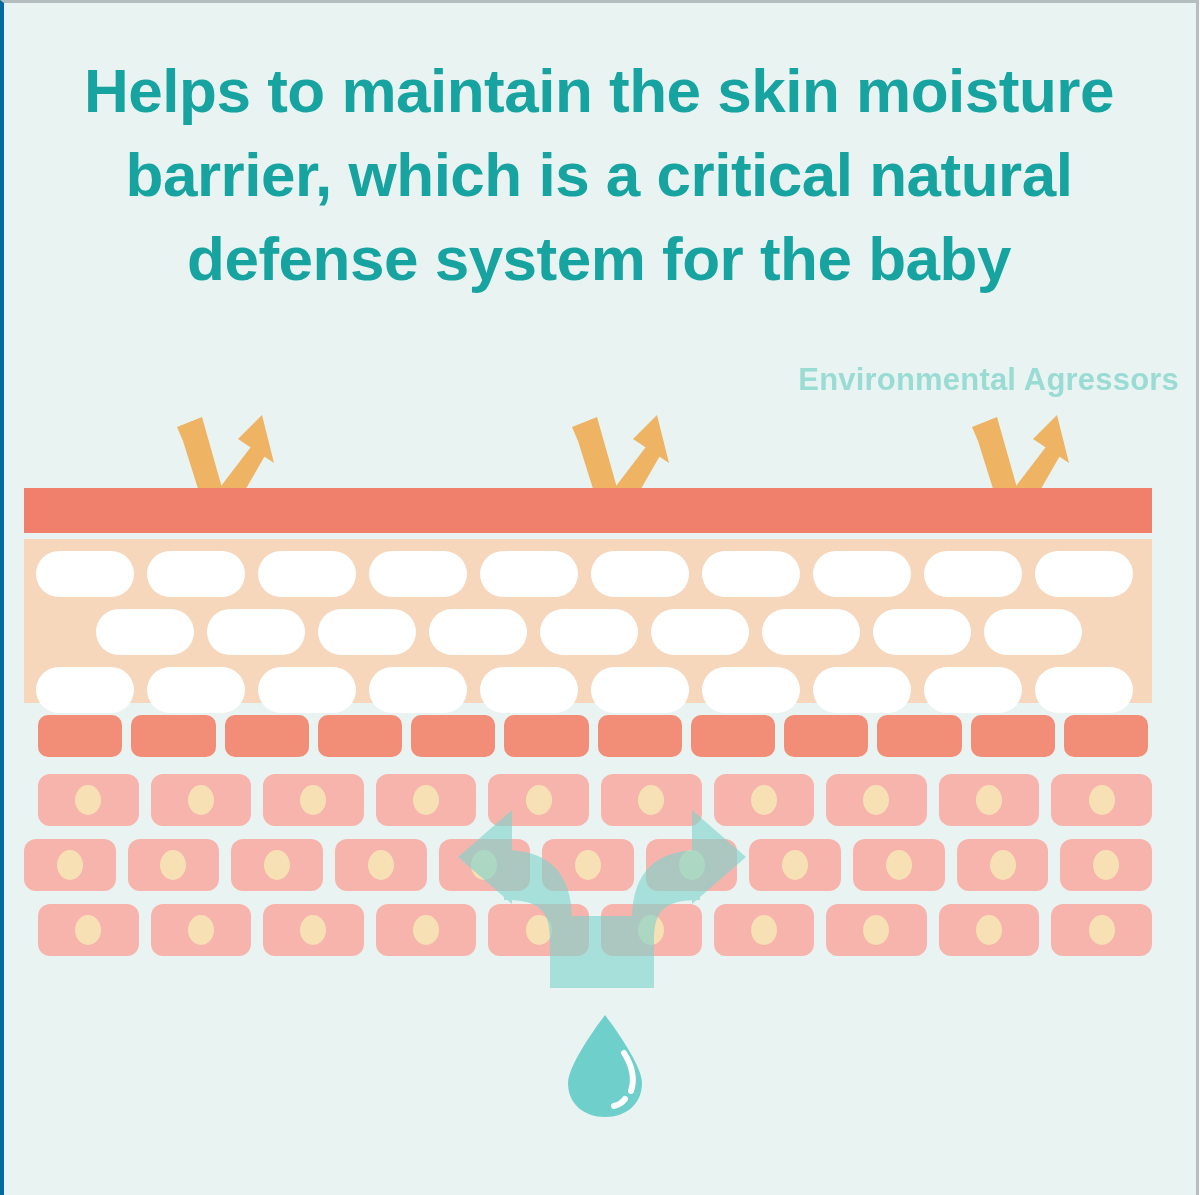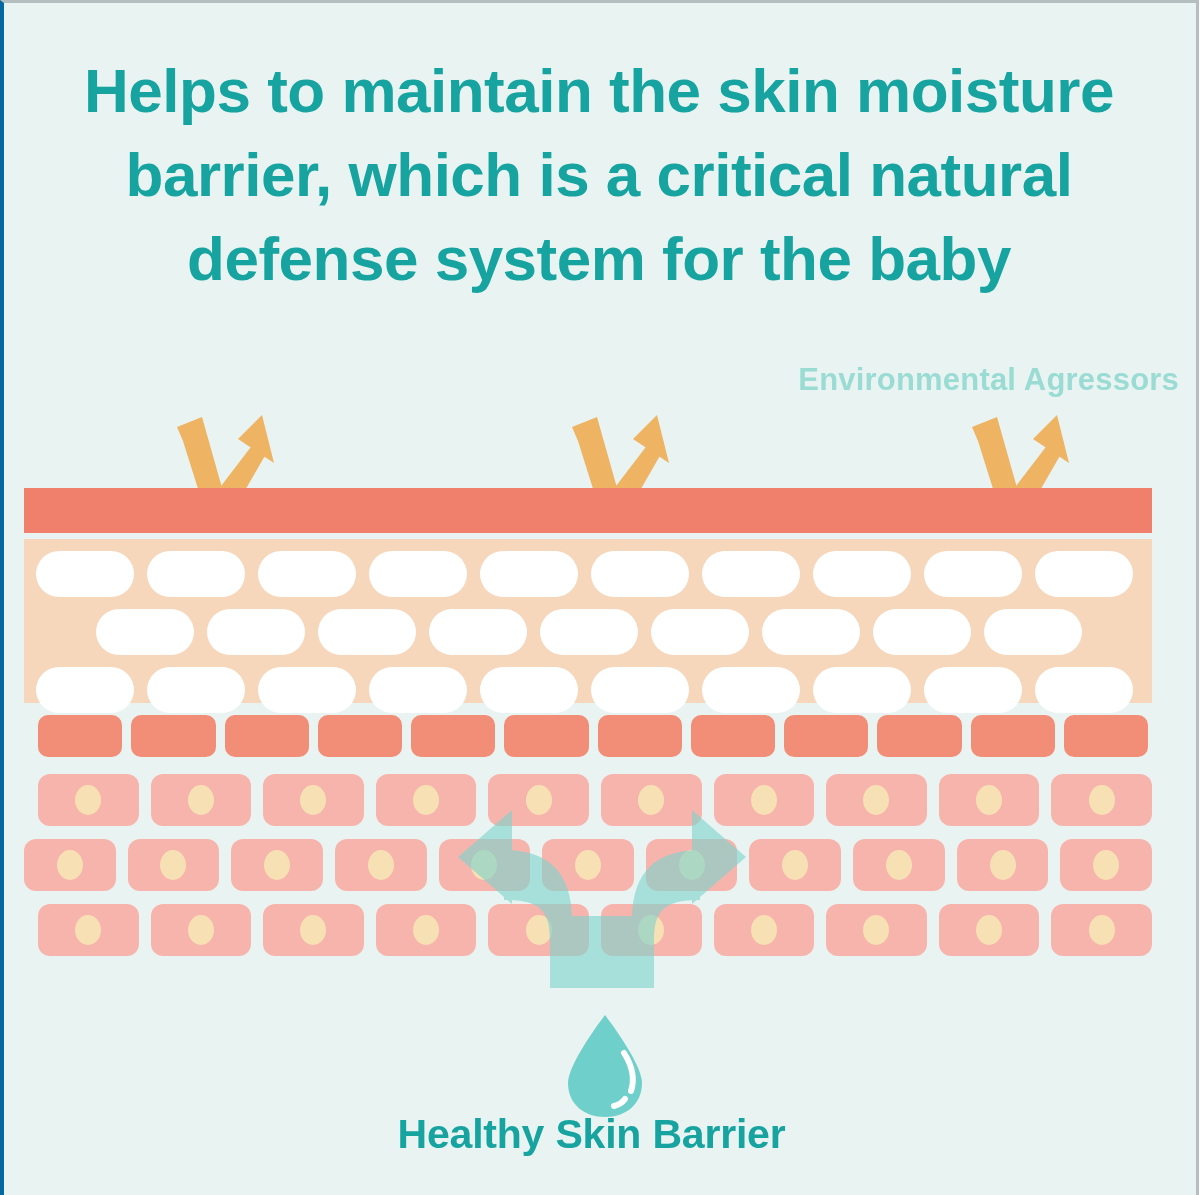--- a/index.html
+++ b/index.html
@@ -400,16 +400,15 @@
     </div>
 
     <div class="droplet">
       <svg width="90" height="110" viewBox="0 0 90 110" xmlns="http://www.w3.org/2000/svg">
         <path d="M45 4 C45 4 8 52 8 72 C8 93 24 106 45 106 C66 106 82 93 82 72 C82 52 45 4 45 4 Z" fill="#6ecfcb"></path>
         <path d="M64 42 C73 56 75 68 71 80" stroke="#ffffff" stroke-width="6" fill="none" stroke-linecap="round"></path>
         <path d="M65 88 C62 92 58 94 54 95" stroke="#ffffff" stroke-width="6" fill="none" stroke-linecap="round"></path>
       </svg>
     </div>
 
-    <div class="bottom-label">Healthy Skin Barrier</div>
 
   </div>
 </div>
 
 </body></html>

